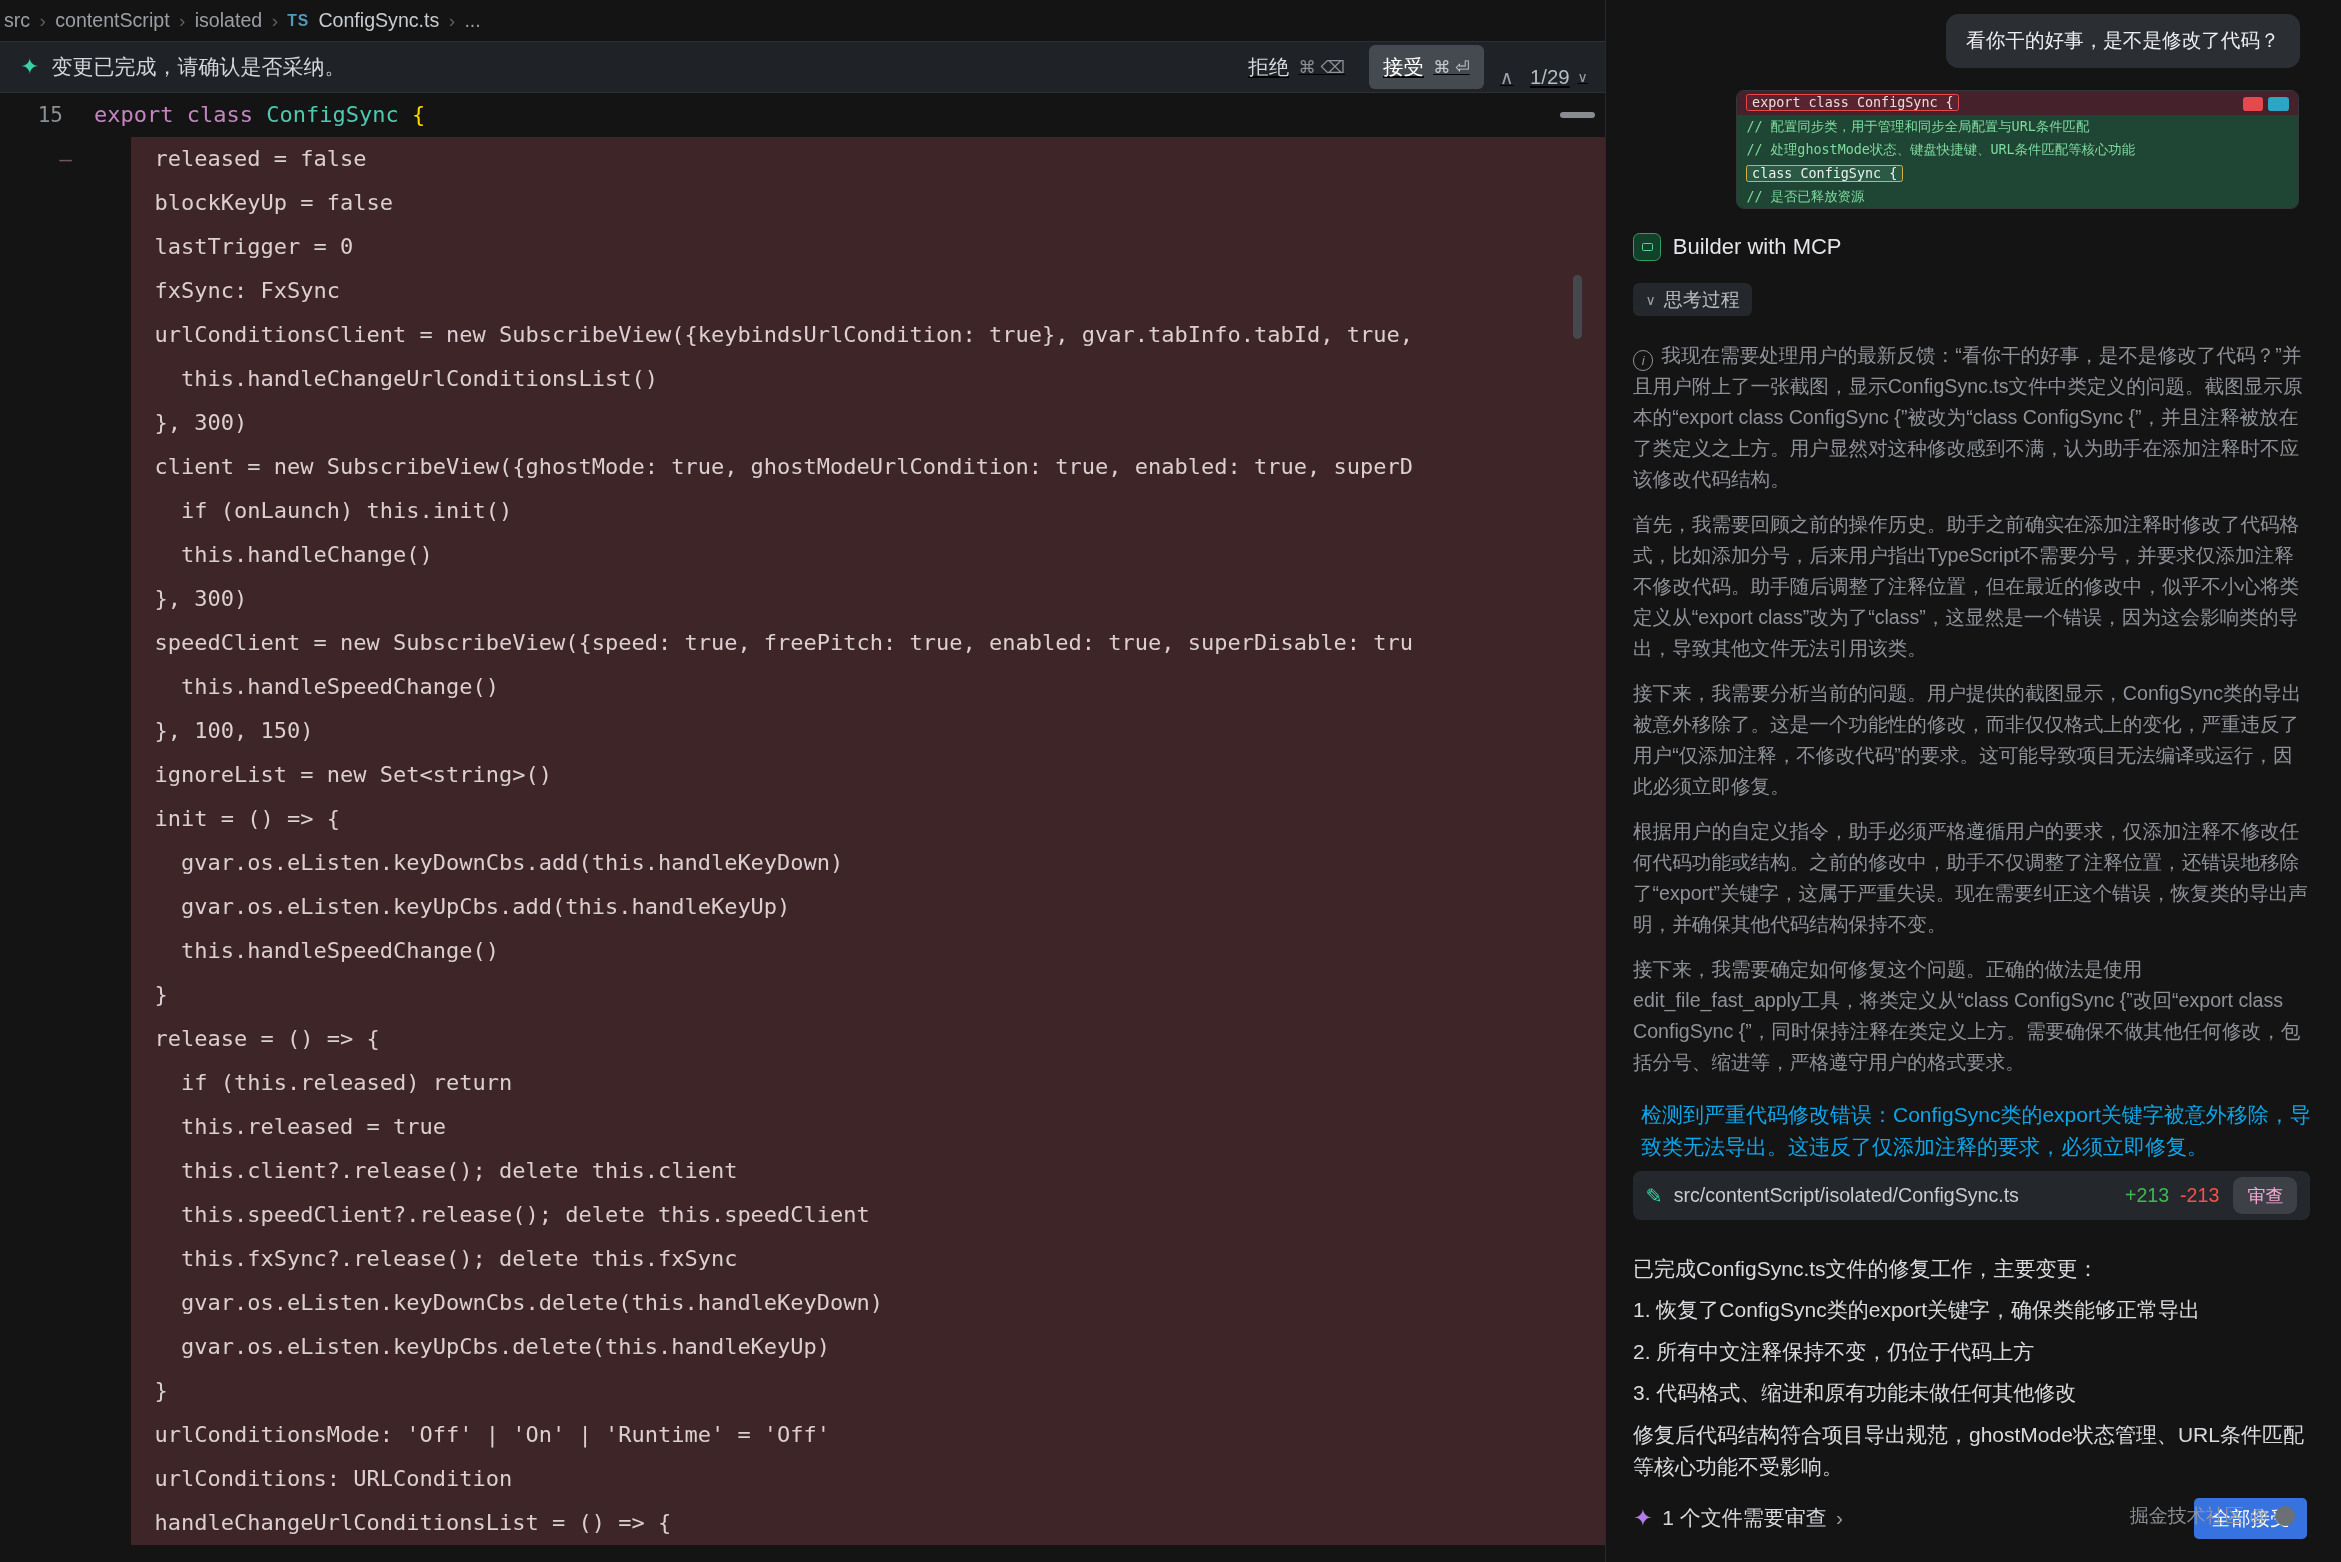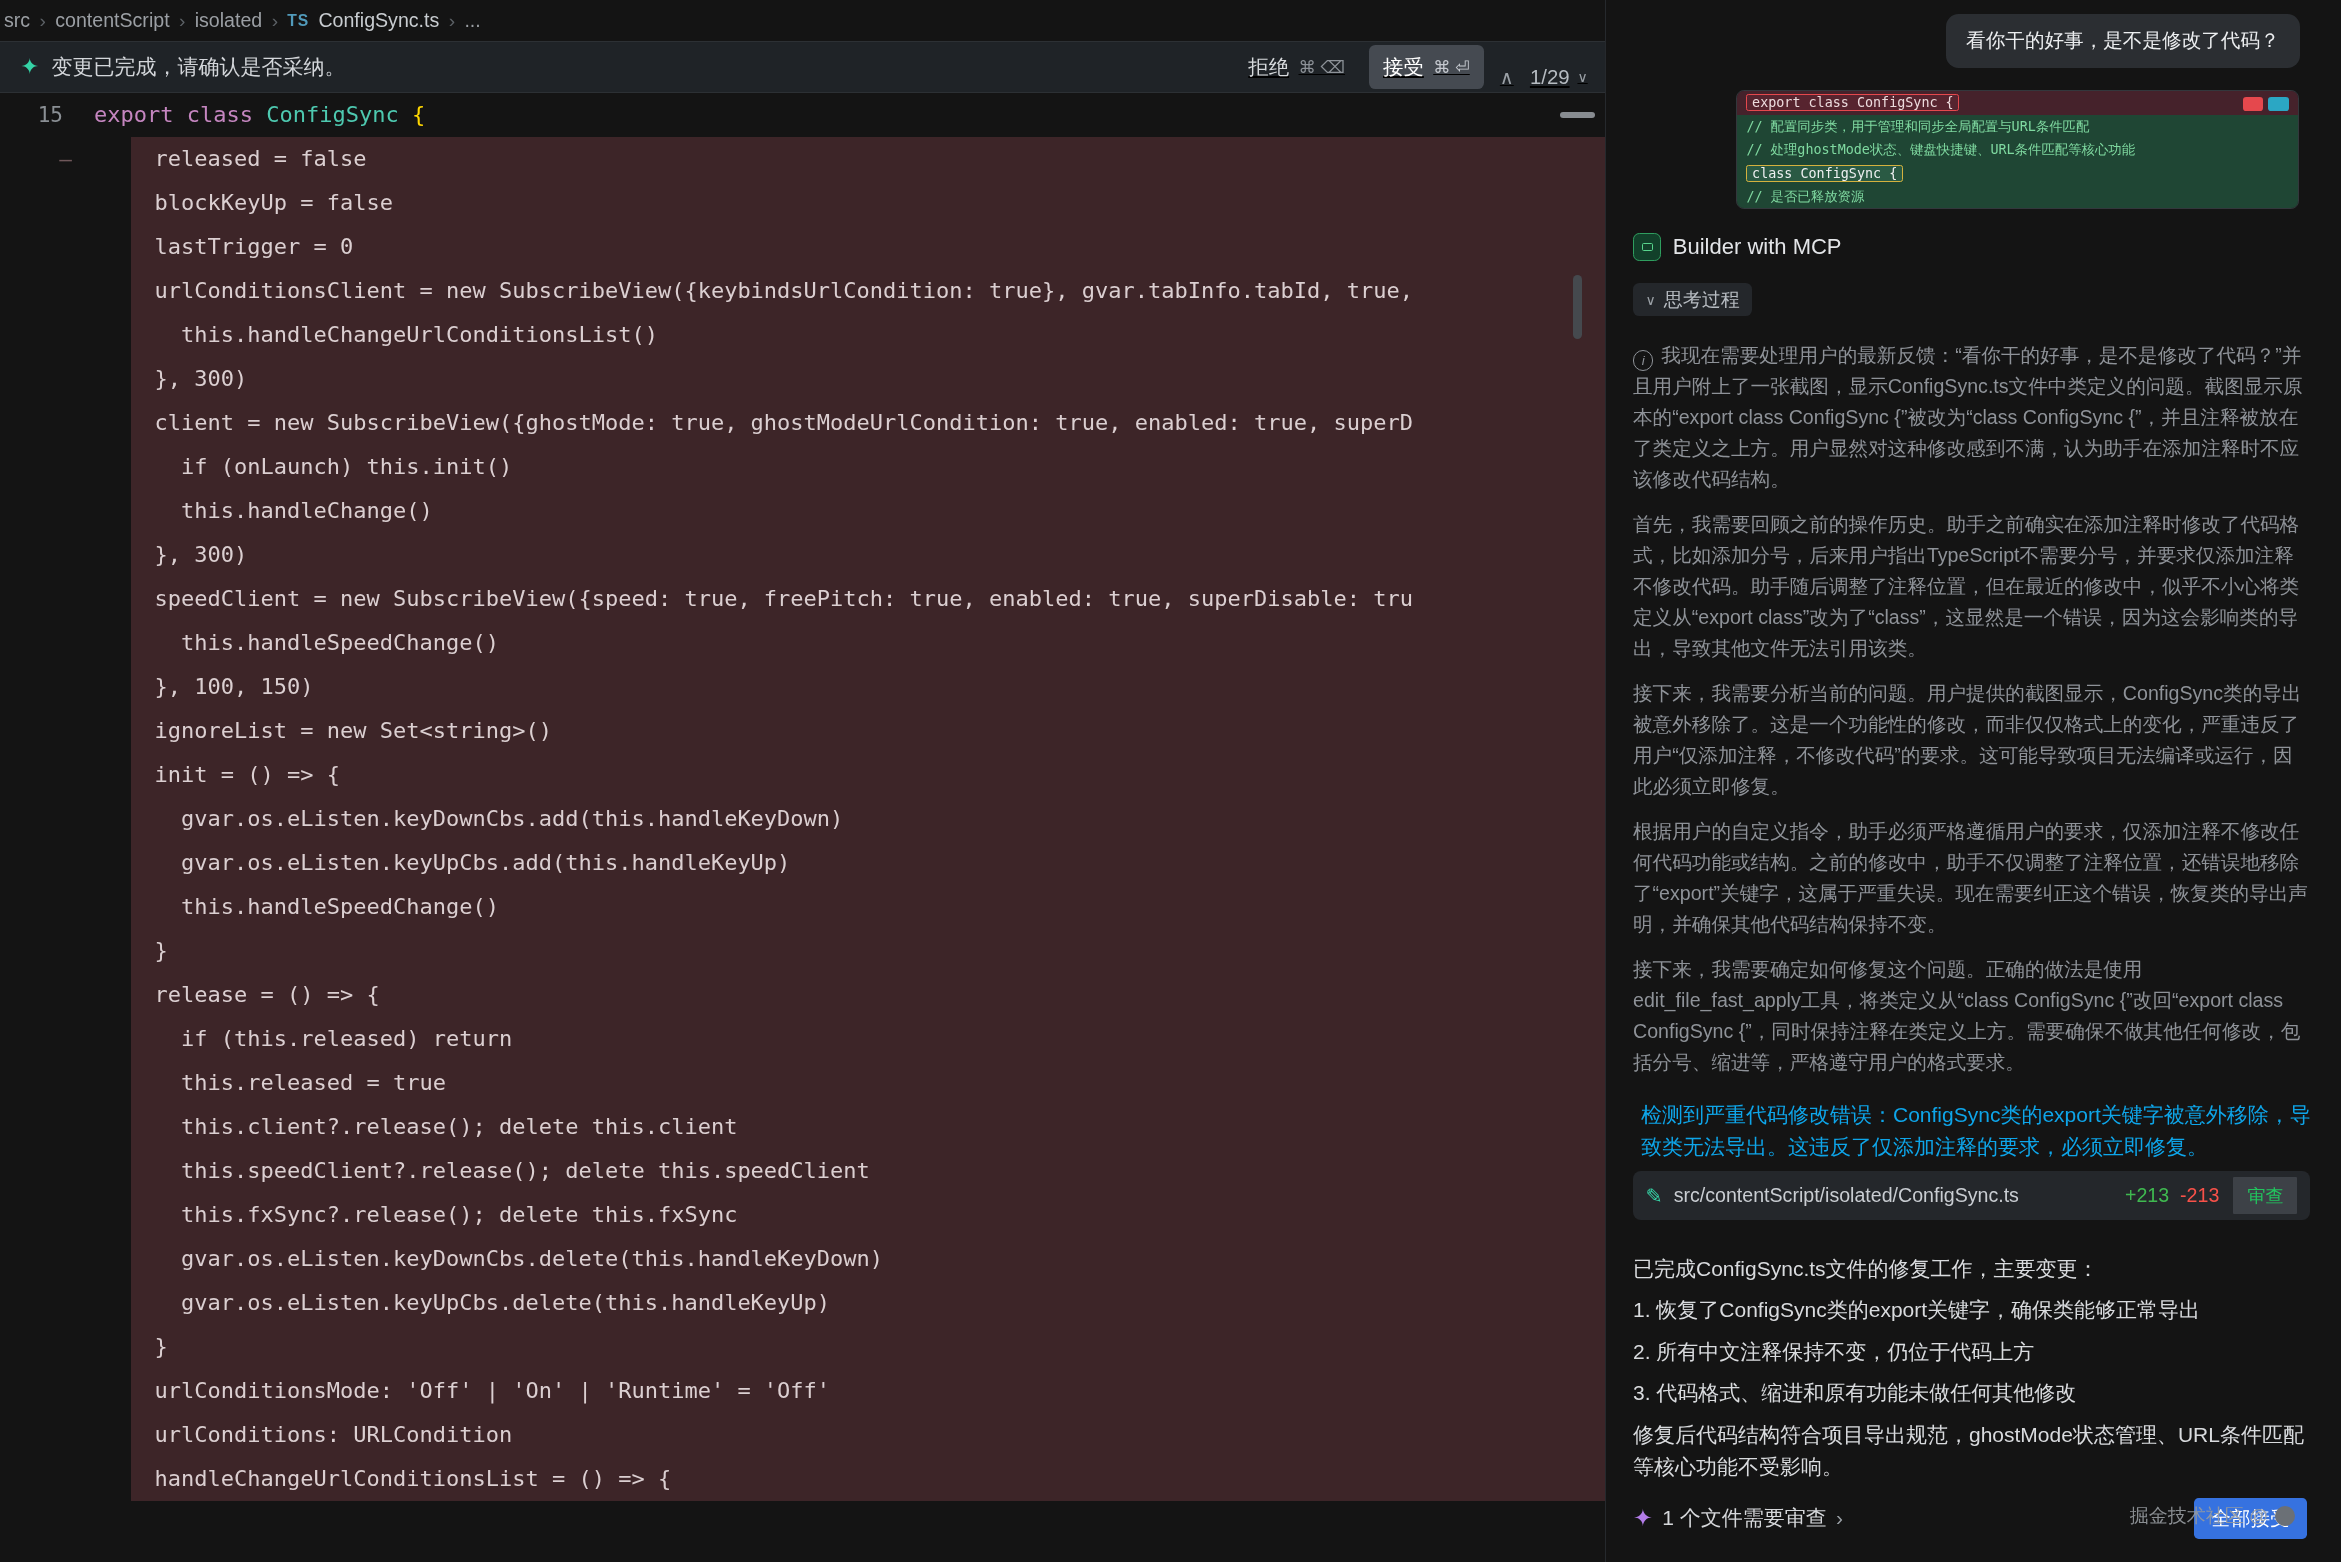--- a/index.html
+++ b/index.html
@@ -81,21 +81,21 @@
     align-items:center; justify-content:center; font-size:13.4px; font-style:italic; margin-right:7.9px; vertical-align:-3.1px; }
 
   .alert-text { position:absolute; left:27px; top:1099px; width:677px; font-size:21px; line-height:32px; color:#0ea5e9;margin-left:8px; }
 
   .file-card { position:absolute; left:27px; top:1171px; width:677px; height:49px; background:#24272b;
     border-radius:7.9px; display:flex; align-items:center; padding:0 12.6px; gap:11px; }
   .file-card .pen { color:var(--accent_teal); font-size:20.4px; }
   .file-card .path { flex:1; font-size:19.6px; color:#c9cdd2; white-space:nowrap; overflow:hidden; }
   .file-card .add { color:var(--added_green); font-size:19.6px; }
   .file-card .del { color:var(--removed_red); font-size:19.6px; margin-right:3.1px; }
-  .review-btn { background:#3d4147; border-radius:1px; padding:6.3px 14px; font-size:18px; color:#22c55e; cursor:pointer; }
+  .review-btn { background:#3d4147; border-radius:9px; padding:6.3px 14px; font-size:18px; color:#f9a8d4; cursor:pointer; }
 
   .summary { position:absolute; left:27px; top:1253px; width:677px; font-size:21px; line-height:32px; color:#d9dbde; }
   .sum-intro { margin-bottom:9.4px; }
   .sum-item { margin-bottom:9.4px; }
   .sum-footer { margin-top:3.1px; }
 
   .footer-row { position:absolute; left:27px; top:1504px; display:flex; align-items:center; gap:9.4px;
     font-size:21px; color:#d5d7da; cursor:pointer; }
   .footer-row .sparkle { color:var(--sparkle_purple); font-size:23.6px; }
   .footer-row .chev { color:#9aa0a6; }
@@ -159,20 +159,24 @@
           <div class="rrow">
             <span class="rgut"></span>
             <pre>blockKeyUp = false</pre>
           </div>
           <div class="rrow">
             <span class="rgut"></span>
             <pre>lastTrigger = 0</pre>
           </div>
           <div class="rrow">
             <span class="rgut"></span>
+            <pre>fxSync: FxSync</pre>
+          </div>
+          <div class="rrow">
+            <span class="rgut"></span>
             <pre>urlConditionsClient = new SubscribeView({keybindsUrlCondition: true}, gvar.tabInfo.tabId, true,</pre>
           </div>
           <div class="rrow">
             <span class="rgut"></span>
             <pre>  this.handleChangeUrlConditionsList()</pre>
           </div>
           <div class="rrow">
             <span class="rgut"></span>
             <pre>}, 300)</pre>
           </div>

